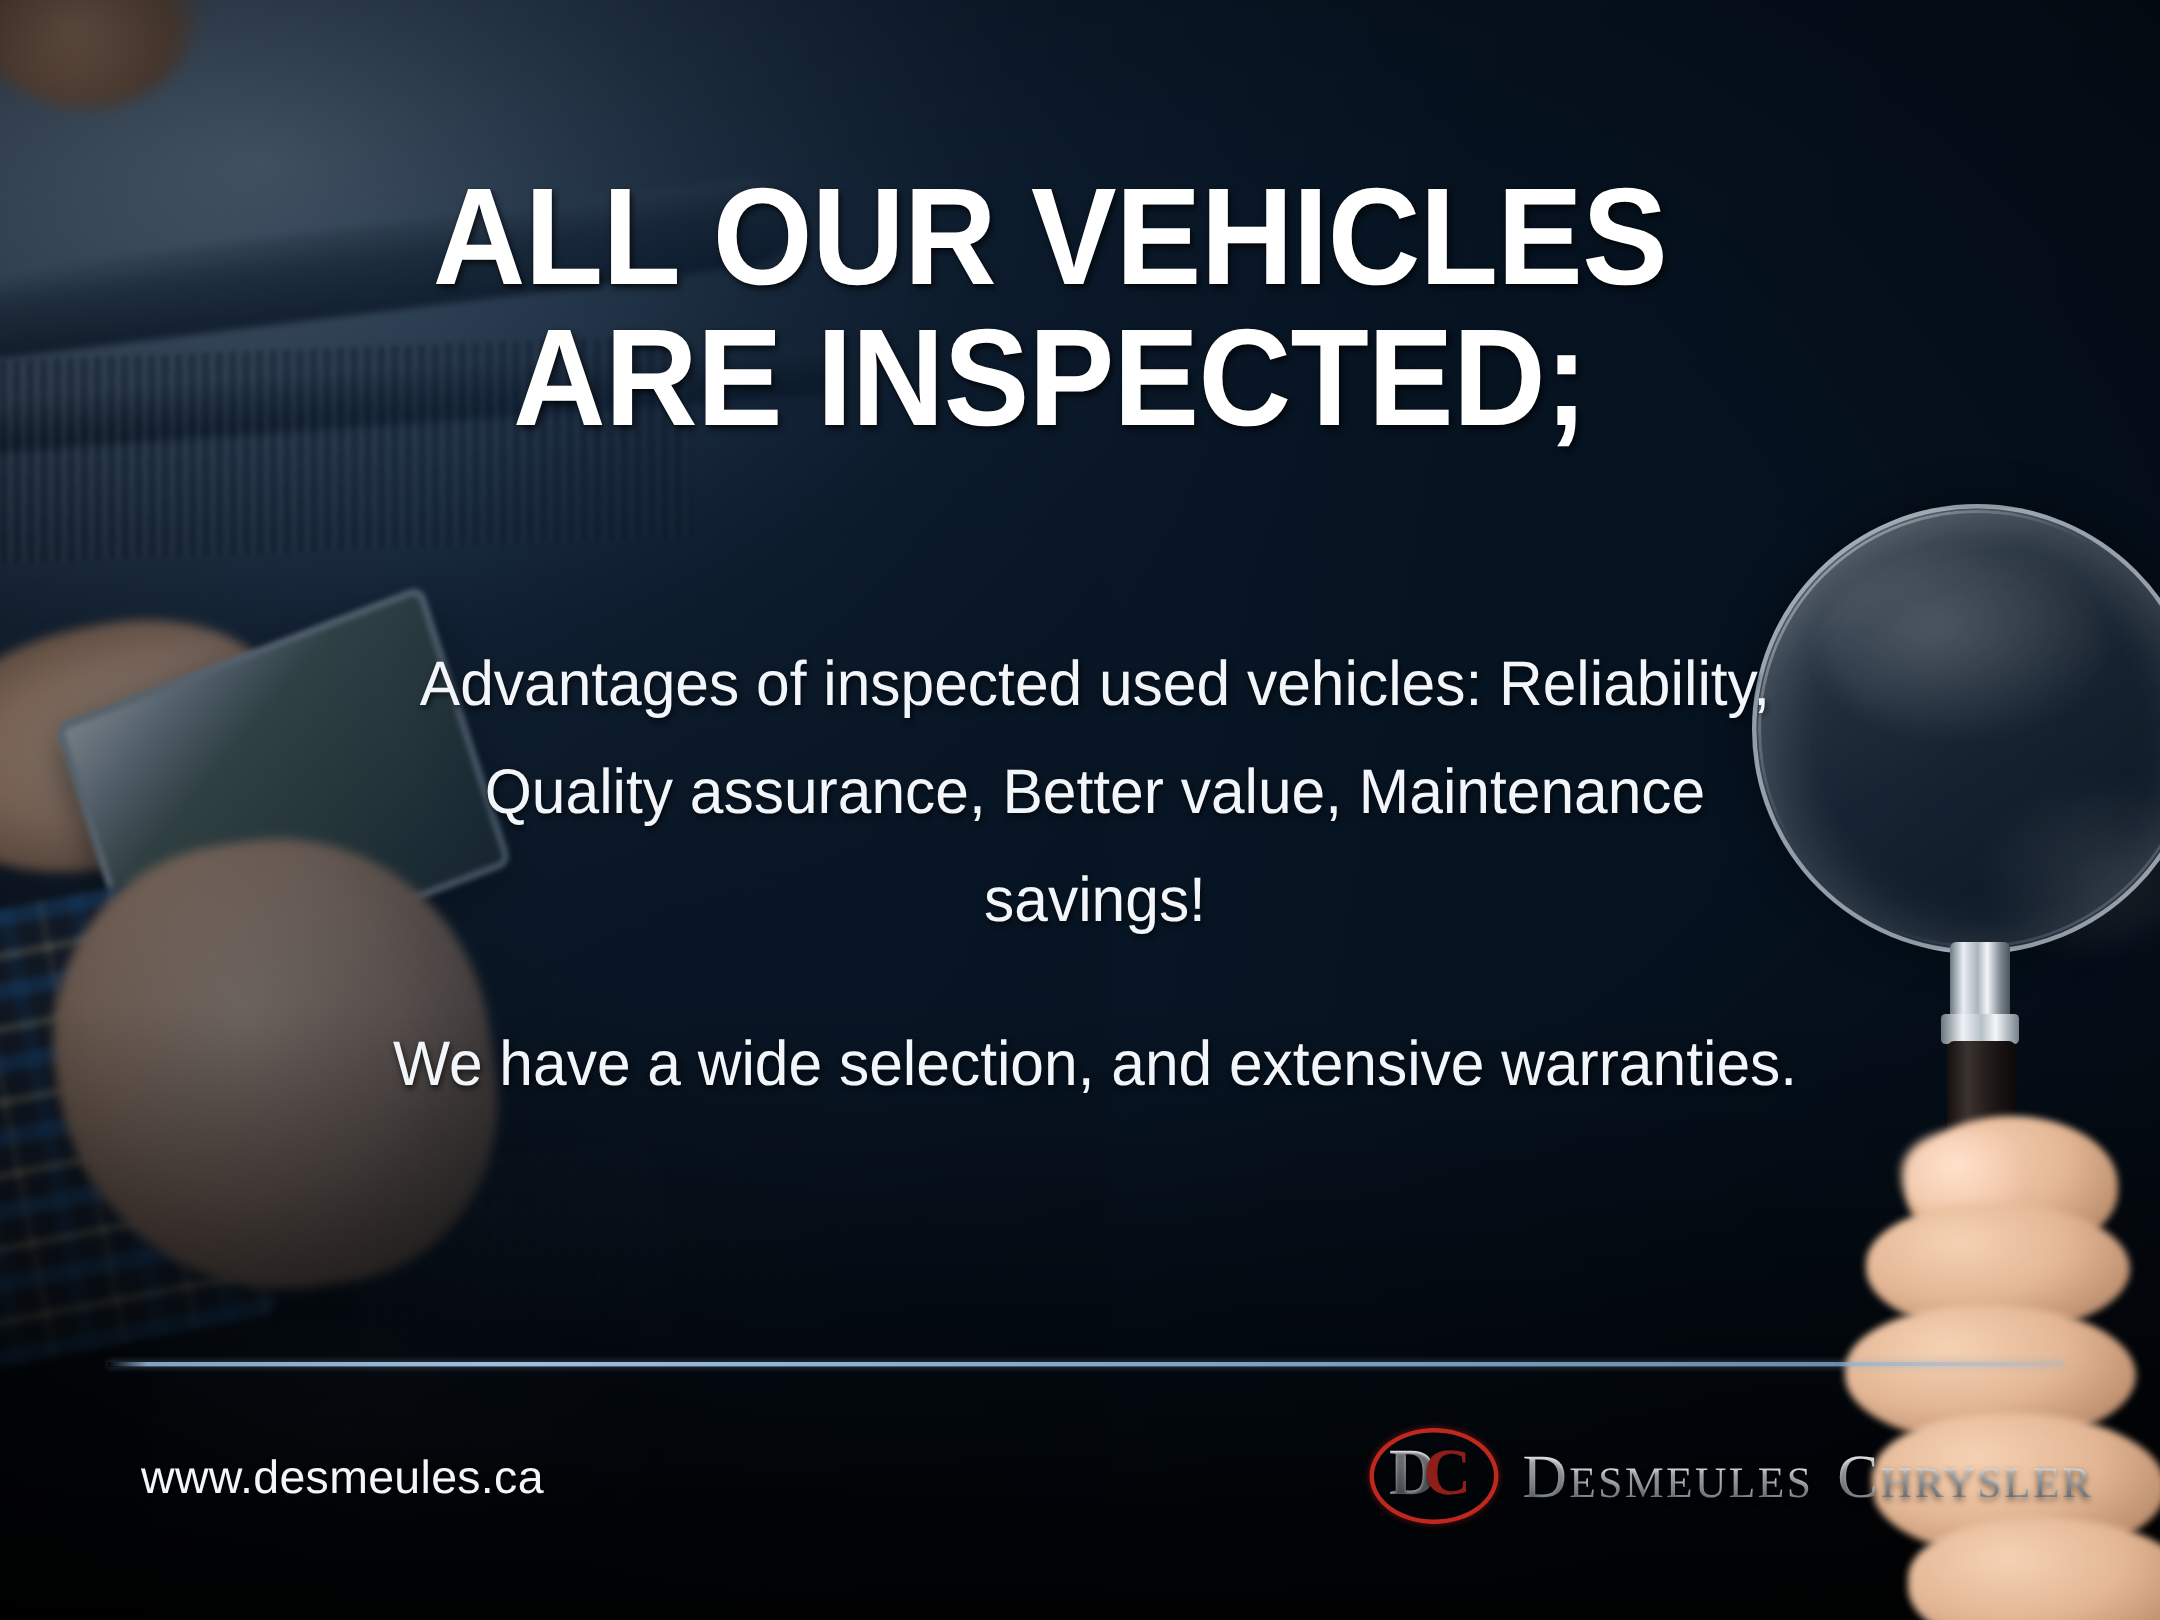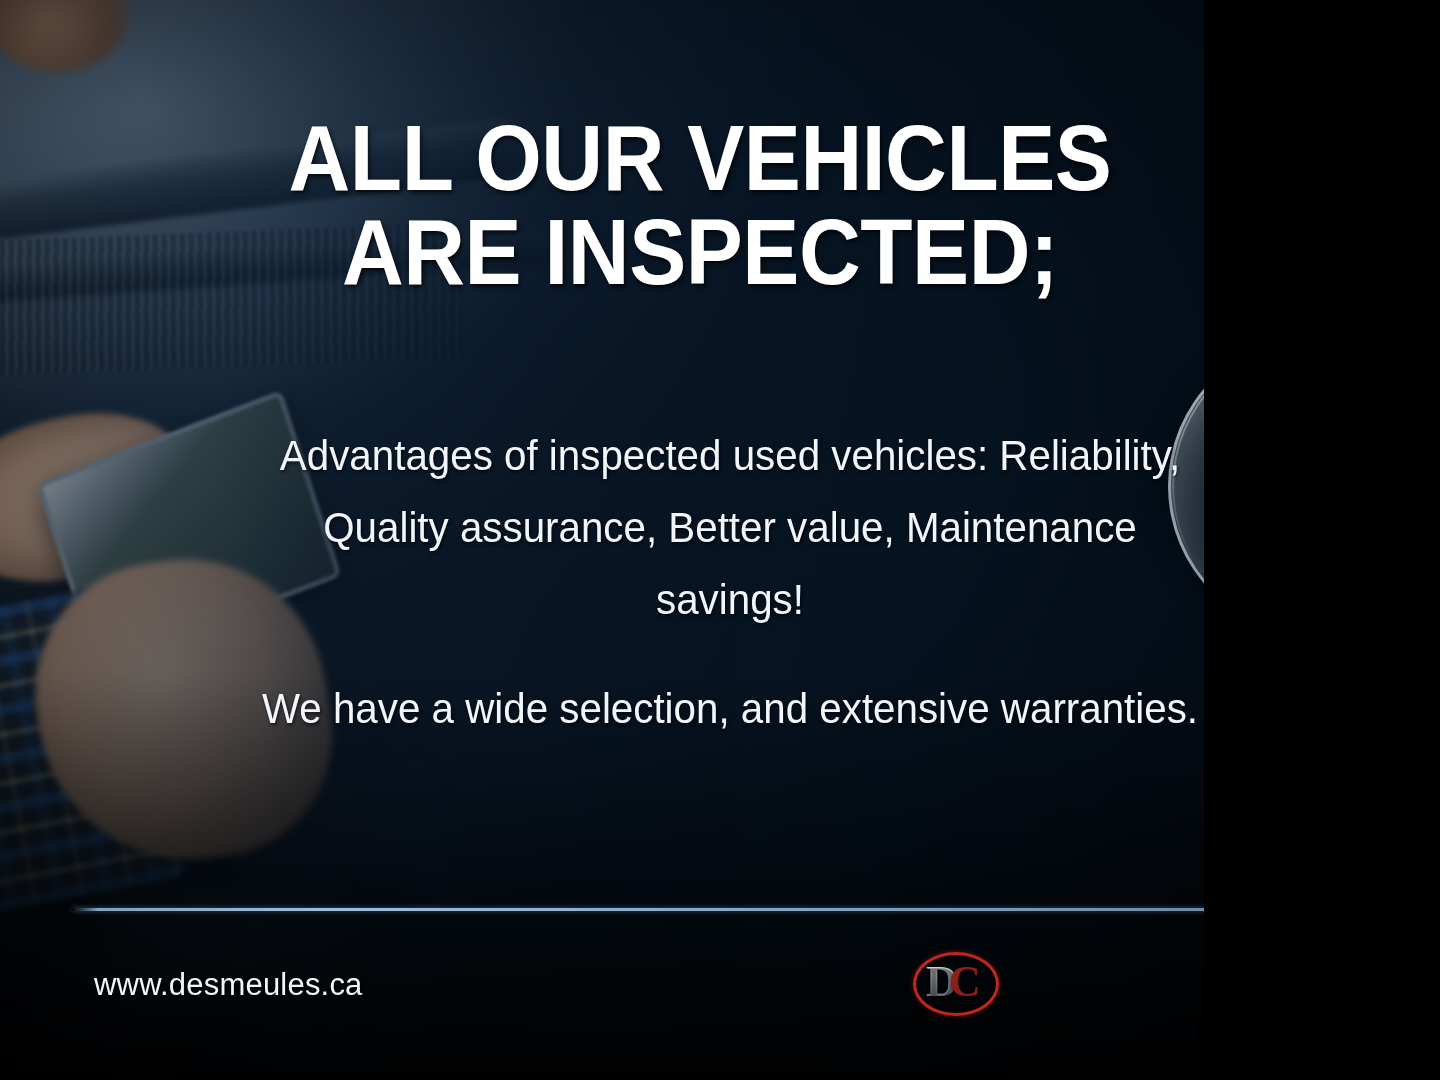--- a/index.html
+++ b/index.html
@@ -6,21 +6,21 @@
   * { margin:0; padding:0; box-sizing:border-box; }
   html,body {
     width:1440px; height:1080px;
     background:#000;
     font-family:"Liberation Sans", sans-serif;
     overflow:hidden;
   }
 
   .slide {
     position:relative;
-    width:1204px; height:1080px;
+    width:1440px; height:1080px;
     overflow:hidden;
     background:#0a1b2e;
   }
 
   
   .bg-base{
     position:absolute; inset:0;
     background:
       radial-gradient(ellipse 70% 55% at 12% 10%, #7f96ad 0%, #4a6078 28%, #22354b 55%, rgba(14,32,50,0) 80%),
       radial-gradient(ellipse 60% 60% at 6% 55%, #35465a 0%, #1b2c3f 45%, rgba(10,24,40,0) 78%),
@@ -347,16 +347,19 @@
     <div class="divider"></div>
 
     <div class="site-url">www.desmeules.ca</div>
 
     <div class="logo">
       <div class="logo-mark">
         <div class="logo-ellipse"></div>
         <div class="logo-d">D</div>
         <div class="logo-c">C</div>
       </div>
+      <div class="logo-text">
+        <span class="word1">Desmeules</span><span class="word2">Chrysler</span>
+      </div>
     </div>
 
   </div>
 </div>
 
 </body></html>

